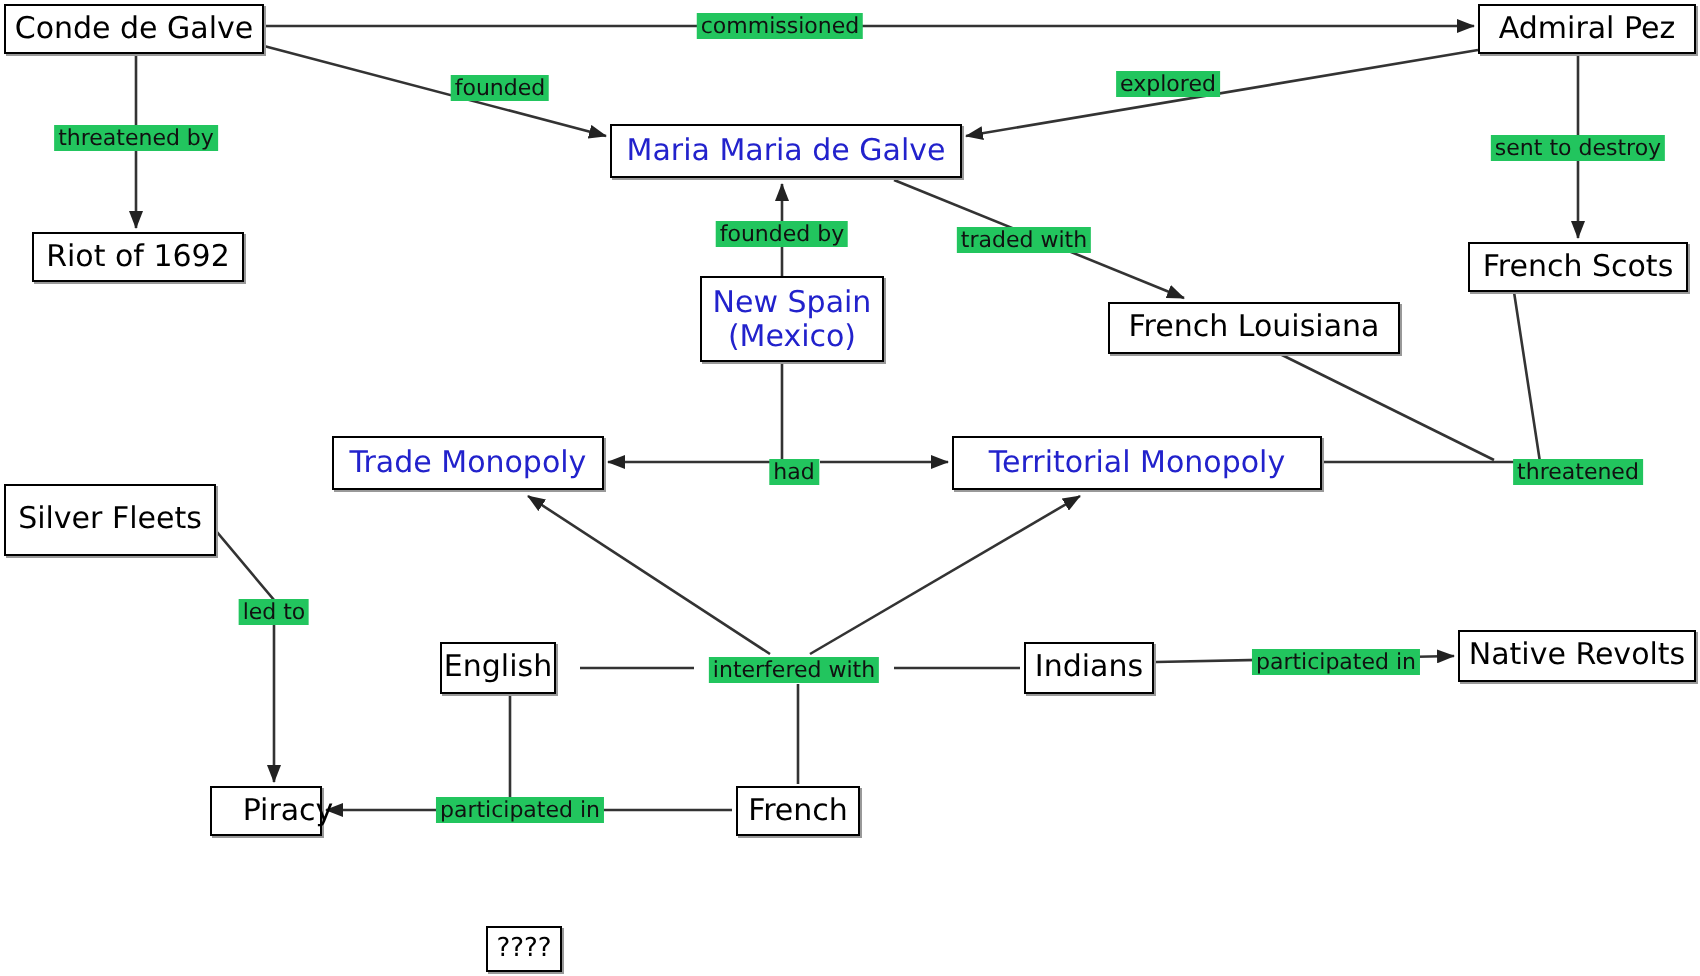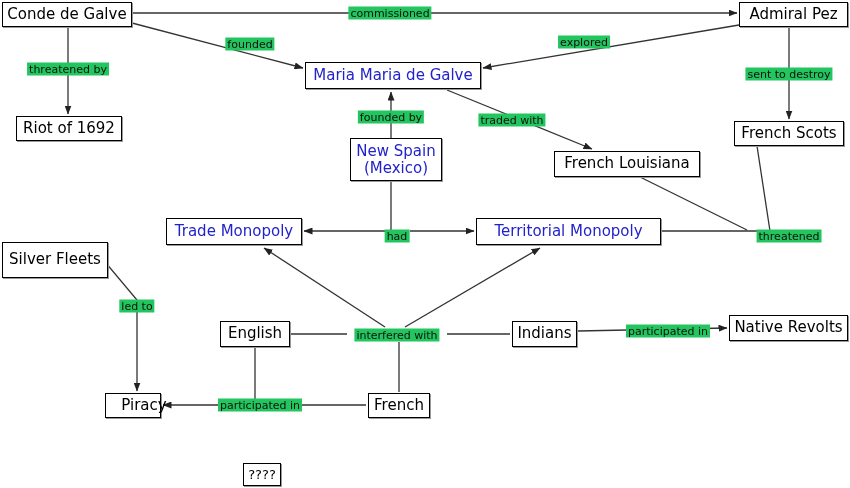--- a/index.html
+++ b/index.html
@@ -99,21 +99,21 @@
       <div class="node" style="left: 2px; top: 2px; width: 130px; height: 25px;">Conde de Galve</div>
       <div class="node" style="left: 739px; top: 2px; width: 109px; height: 25px;">Admiral Pez</div>
       <div class="node blue" style="left: 305px; top: 62px; width: 176px; height: 27px;">Maria Maria de Galve</div>
       <div class="node" style="left: 16px; top: 116px; width: 106px; height: 25px;">Riot of 1692</div>
       <div class="node" style="left: 734px; top: 121px; width: 110px; height: 25px;">French Scots</div>
       <div class="node blue two-line" style="left: 350px; top: 138px; width: 92px; height: 43px;">New Spain<br>(Mexico)</div>
       <div class="node" style="left: 554px; top: 151px; width: 146px; height: 26px;">French Louisiana</div>
       <div class="node" style="left: 2px; top: 218px; width: 106px; height: 36px; margin-top: 24px;">Silver Fleets</div>
       <div class="node blue" style="left: 166px; top: 218px; width: 136px; height: 27px;">Trade Monopoly</div>
       <div class="node blue" style="left: 476px; top: 218px; width: 185px; height: 27px;">Territorial Monopoly</div>
-      <div class="node" style="left: 220px; top: 321px; width: 70px; height: 26px;">English</div>
+      <div class="node" style="left: 220px; top: 321px; width: 58px; height: 26px;">English</div>
       <div class="node" style="left: 512px; top: 321px; width: 65px; height: 26px;">Indians</div>
       <div class="node" style="left: 729px; top: 315px; width: 119px; height: 26px;">Native Revolts</div>
       <div class="node" style="left: 105px; top: 393px; width: 56px; height: 25px; padding-left: 26px;">Piracy</div>
       <div class="node" style="left: 368px; top: 393px; width: 62px; height: 25px;">French</div>
       <div class="node unknown" style="left: 243px; top: 463px; width: 38px; height: 23px;">????</div>
     </div>
   <div id="label-layer">
       <div class="edge-label" style="left: 390px; top: 13px;">commissioned</div>
       <div class="edge-label" style="left: 250px; top: 44px;">founded</div>
       <div class="edge-label" style="left: 584px; top: 42px;">explored</div>

